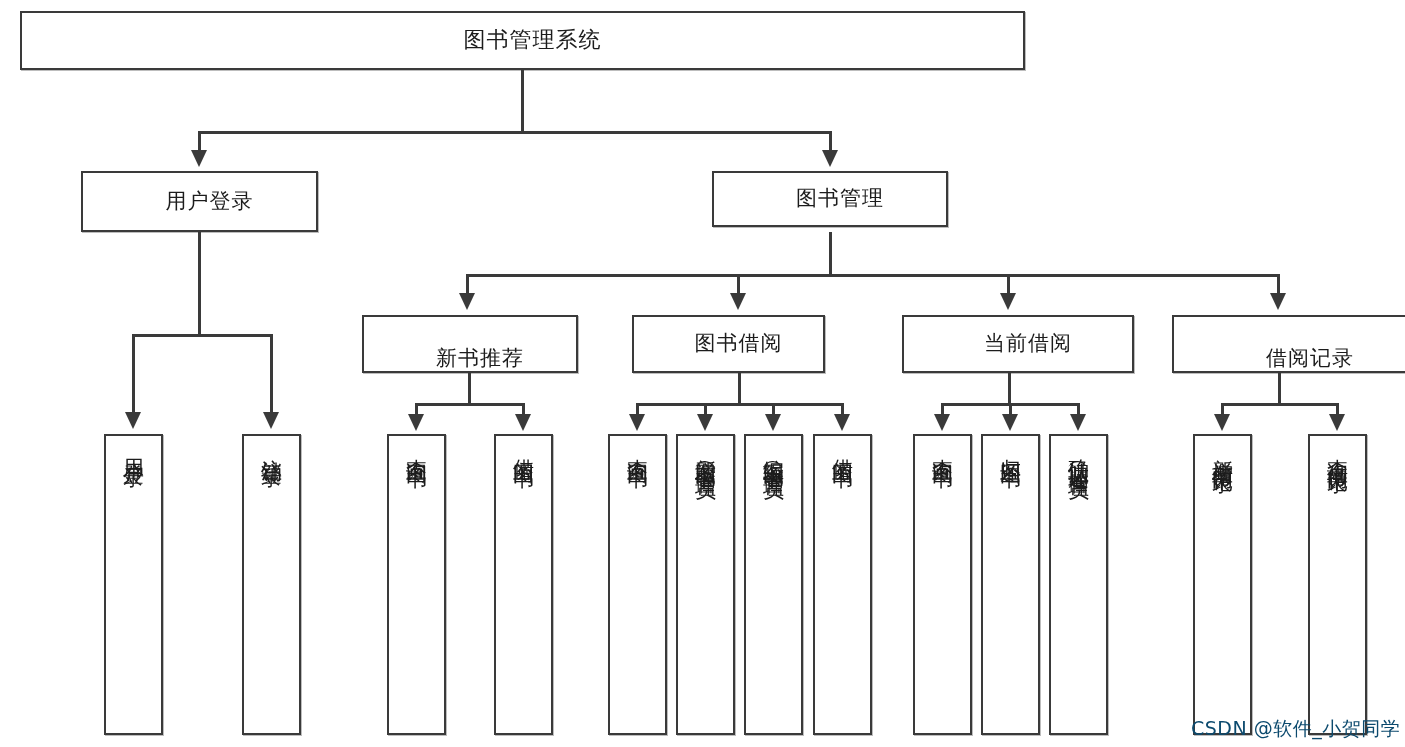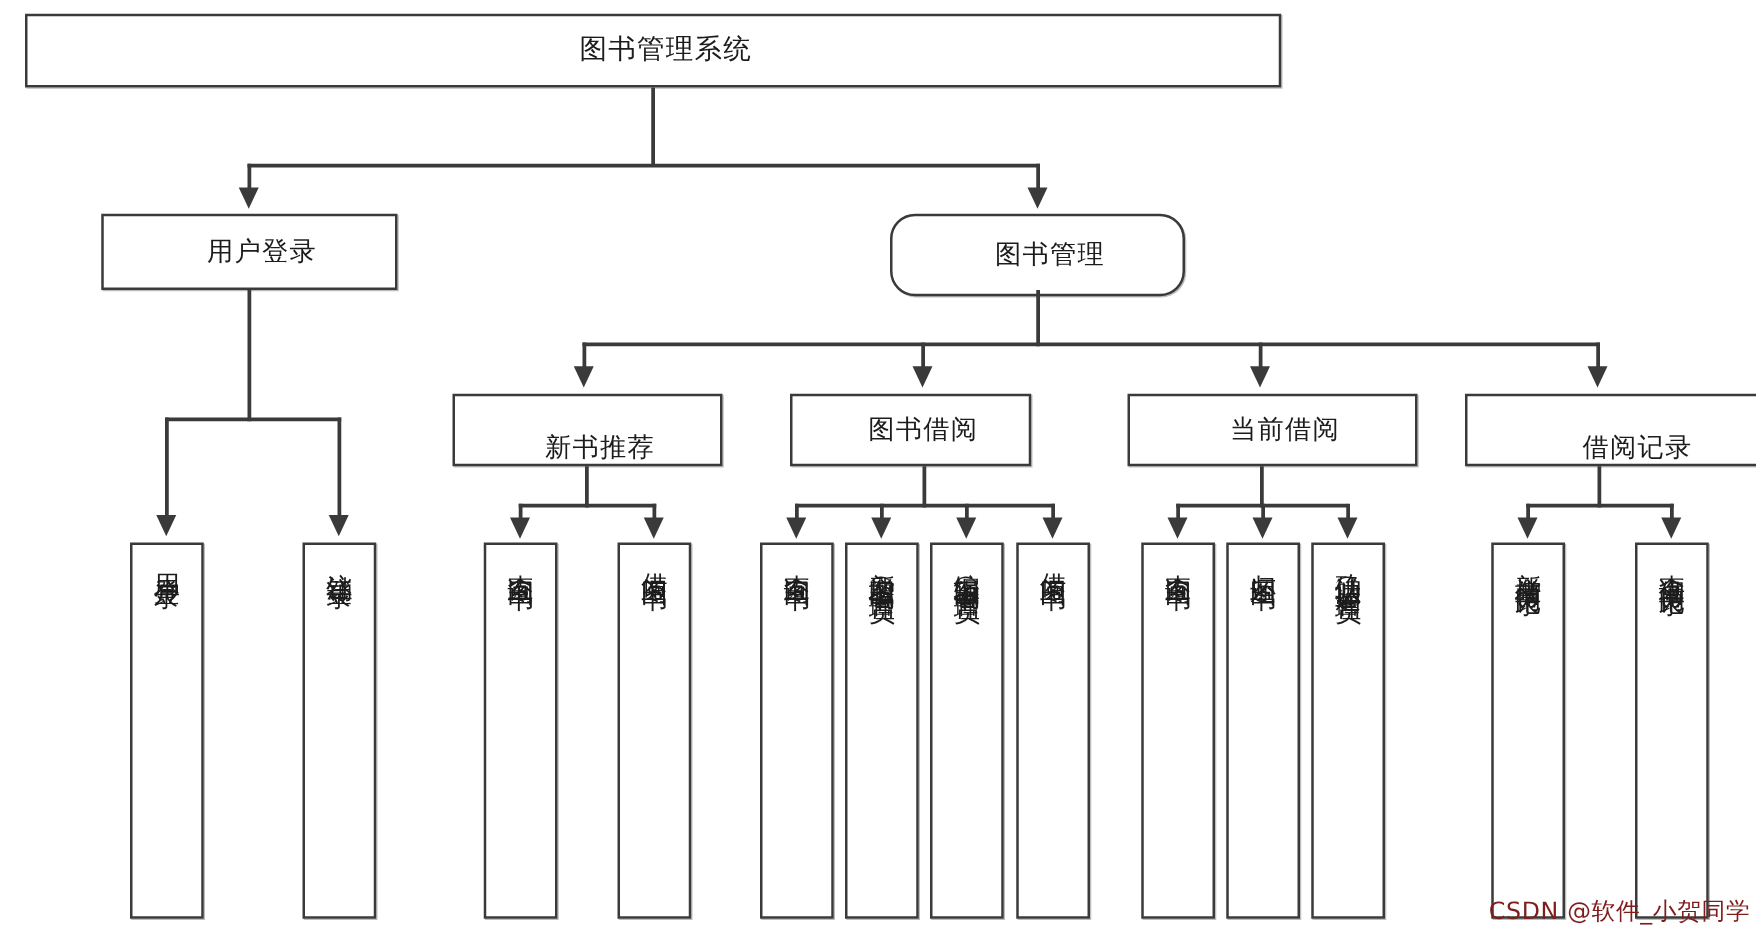--- a/index.html
+++ b/index.html
@@ -60,21 +60,21 @@
     border-left:8px solid transparent;
     border-right:8px solid transparent;
     border-top:17px solid #3a3a3a;
   }
   
   #watermark{
     position:absolute;
     left:1191px;
     top:716px;
     font-size:19px;
-    color:#7f1d1d;
+    color:#0c4a6e;
     white-space:nowrap;
     letter-spacing:0.5px;
     pointer-events:none;
   }
 </style>
 </head>
 <body>
 
 <div id="diagram">
 
@@ -87,21 +87,21 @@
   <div class="ln h" style="left:198px;top:131px;width:634px;"></div>
 
   <div class="ln v" style="left:198px;top:131px;height:23px;"></div>
   <div class="arrow" style="left:191px;top:150px;"></div>
   <div class="ln v" style="left:829px;top:131px;height:23px;"></div>
   <div class="arrow" style="left:822px;top:150px;"></div>
 
   <div class="node h" style="left:81px;top:171px;width:237px;height:61px;">
     <span>用户登录</span>
   </div>
-  <div class="node h" style="left:712px;top:171px;width:236px;height:66px;border-radius:20px;">
+  <div class="node h" style="left:712px;top:171px;width:236px;height:56px;">
     <span>图书管理</span>
   </div>
 
   <div class="ln v" style="left:198px;top:232px;height:105px;"></div>
   <div class="ln h" style="left:132px;top:334px;width:141px;"></div>
   <div class="ln v" style="left:132px;top:334px;height:82px;"></div>
   <div class="arrow" style="left:125px;top:412px;"></div>
   <div class="ln v" style="left:270px;top:334px;height:82px;"></div>
   <div class="arrow" style="left:263px;top:412px;"></div>
 

